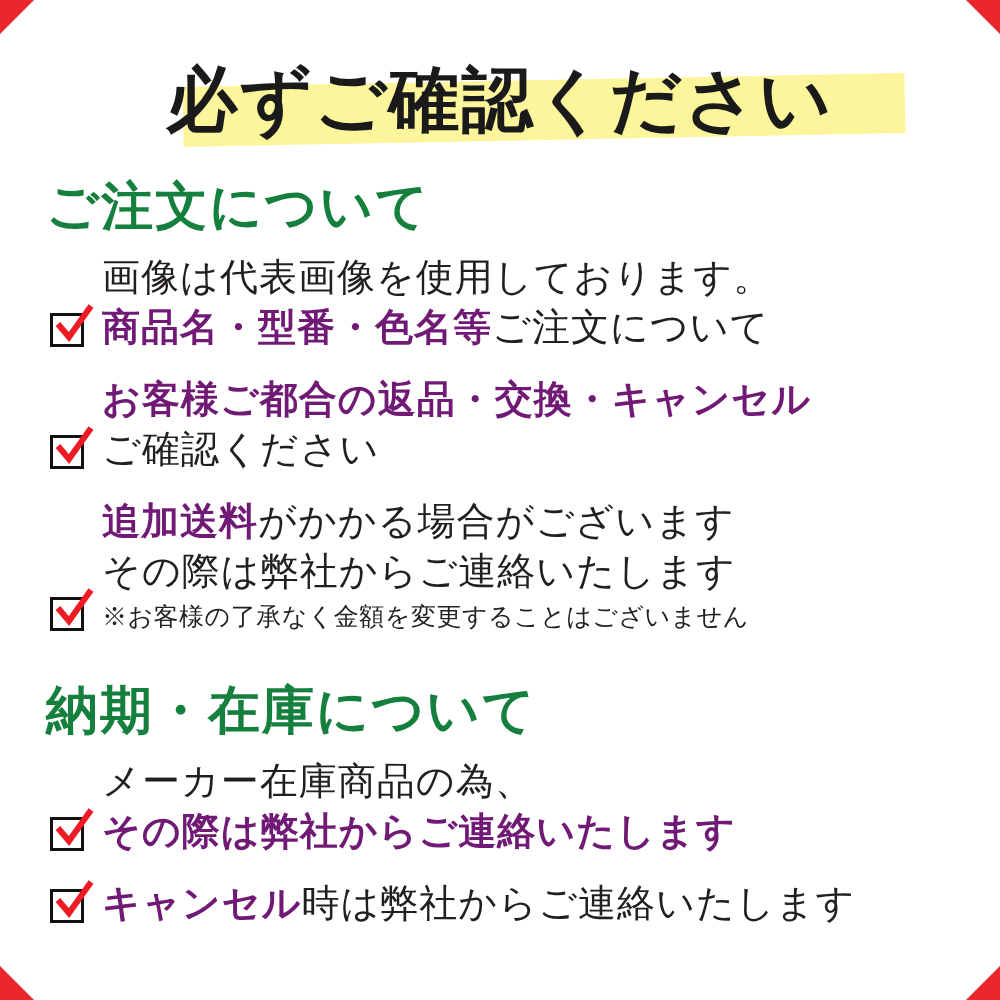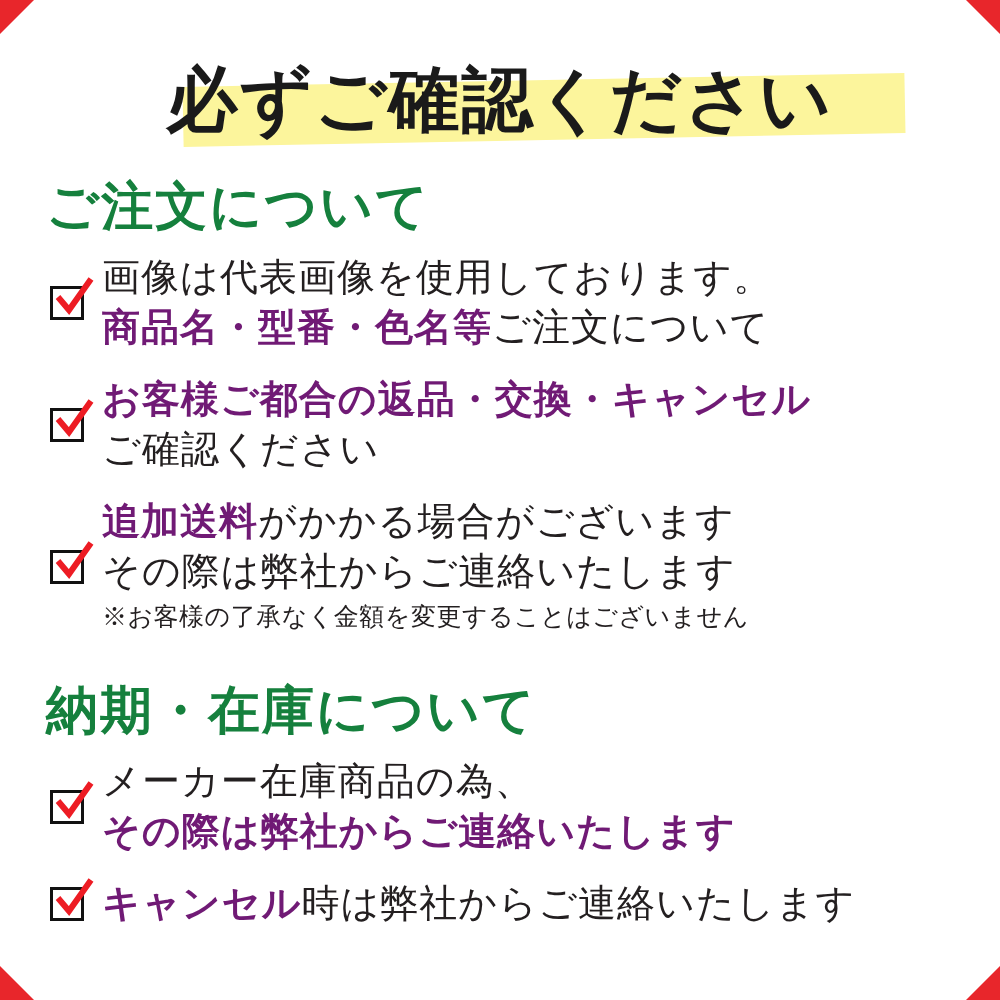--- a/index.html
+++ b/index.html
@@ -88,21 +88,21 @@
     letter-spacing: 2px;
     margin: 6px 0 10px 4px;
   }
   .section-head.second {
     margin-top: 40px;
   }
 
   
   .item {
     display: flex;
-    align-items: center;
+    align-items: flex-end;
     margin-bottom: 22px;
   }
   .check {
     flex: 0 0 auto;
     width: 42px;
     height: 42px;
     margin: 4px 10px 0 8px;
     position: relative;
   }
   .check .box {

